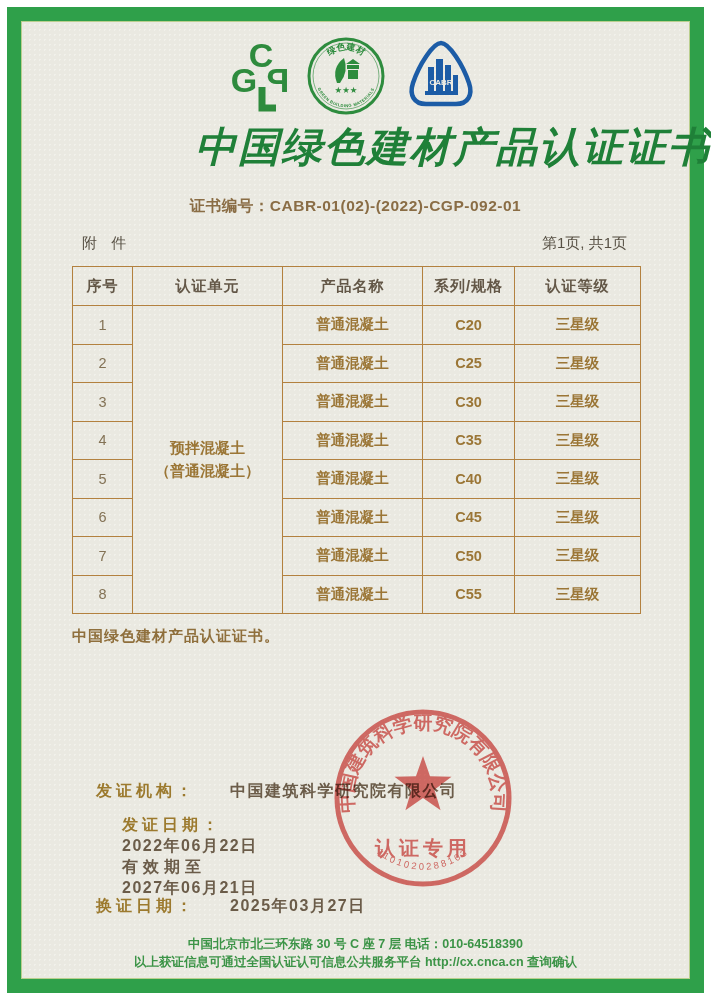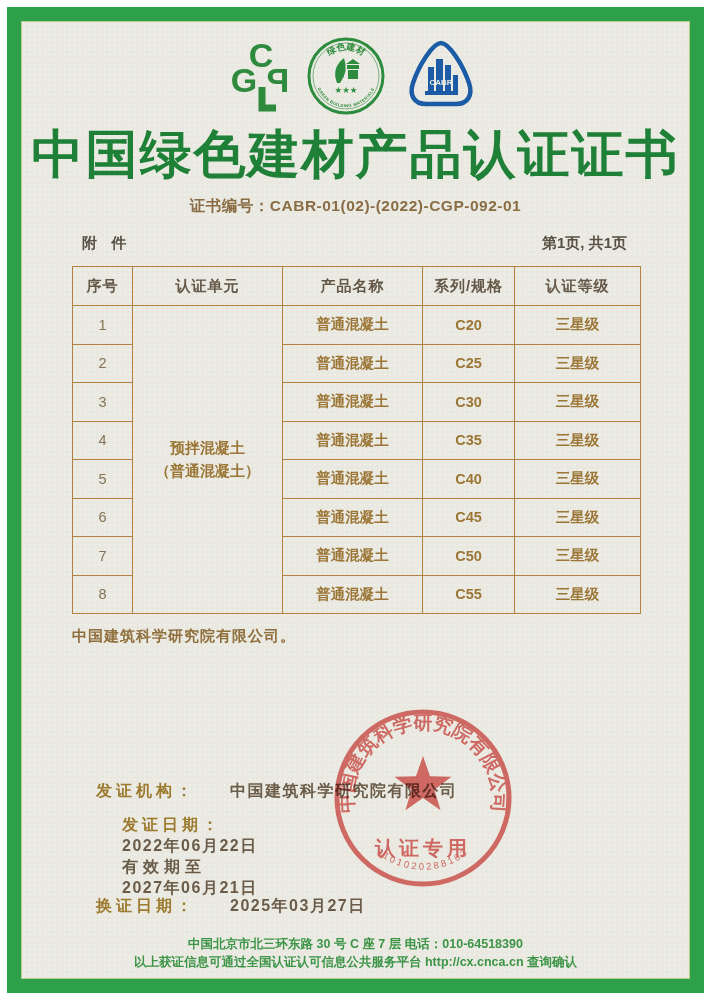--- a/index.html
+++ b/index.html
@@ -5,26 +5,26 @@
   html,body{margin:0;padding:0;}
   body{width:711px;height:1000px;background:#ffffff;font-family:"Liberation Sans",sans-serif;position:relative;overflow:hidden;}
   .page{position:absolute;inset:0;width:711px;height:1000px;background:#ffffff;}
   .green-band{position:absolute;inset:7px;background:#2fa04a;}
   .paper{position:absolute;inset:21px;background:#eae9e1;border:1px solid #b9cf8e;
          background-image:radial-gradient(rgba(255,255,255,.35) 1px, transparent 1px);background-size:5px 5px;}
   .abs{position:absolute;}
   
   .logos{left:0;right:0;top:33px;display:flex;justify-content:center;align-items:center;gap:13px;height:86px;}
   
-  .title{left:0;right:0;top:120px;text-align:center;font-family:"Liberation Serif",serif;
-         font-size:52px;font-weight:bold;color:#1f8038;letter-spacing:2px;}
+  .title{left:0;right:0;top:120px;text-align:right;font-family:"Liberation Serif",serif;
+         font-size:41px;font-weight:bold;color:#1f8038;letter-spacing:2px;font-style:italic;}
   .certline{left:0;right:0;top:196px;text-align:center;font-size:15.5px;font-weight:bold;color:#8a6d45;letter-spacing:.5px;}
   
   .attach-row{left:82px;right:84px;top:234px;display:flex;justify-content:space-between;
-              font-size:15px;font-weight:bold;color:#575044;text-align:right;}
+              font-size:15px;font-weight:normal;color:#575044;text-align:right;}
   .attach-row .left{letter-spacing:5px;}
   
   table.cert{left:72px;top:266px;position:absolute;border-collapse:collapse;table-layout:fixed;width:568px;}
   table.cert th,table.cert td{border:1.5px solid #b3813f;text-align:center;vertical-align:middle;padding:0;}
   table.cert th{height:38px;font-size:15px;color:#635747;font-weight:bold;letter-spacing:1px;}
   table.cert td{height:37.5px;font-size:14.5px;font-weight:bold;color:#9b7636;}
   table.cert td.no{color:#837255;font-weight:normal;}
   table.cert td.unit{font-size:15px;line-height:1.5;}
   .note{left:72px;top:627px;font-size:15px;font-weight:bold;color:#8f6f3c;letter-spacing:1px;}
   
@@ -151,21 +151,21 @@
     </tr>
     <tr>
       <td class="no">8</td>
       <td>普通混凝土</td>
       <td>C55</td>
       <td>三星级</td>
     </tr>
   </tbody>
     </table>
 
-  <div class="abs note">中国建筑科学研究院有限公司。</div>
+  <div class="abs note">中国绿色建材产品认证证书。</div>
 
   <div class="abs issuer-row r1">
     <span class="lab">发证机构：</span>
     <span class="val">中国建筑科学研究院有限公司</span>
   </div>
   <div class="abs issuer-row r2">
     <span class="lab">发证日期：</span>
     <span class="val">2022年06月22日</span>
     <span class="mid">有效期至</span>
     <span class="val">2027年06月21日</span>

